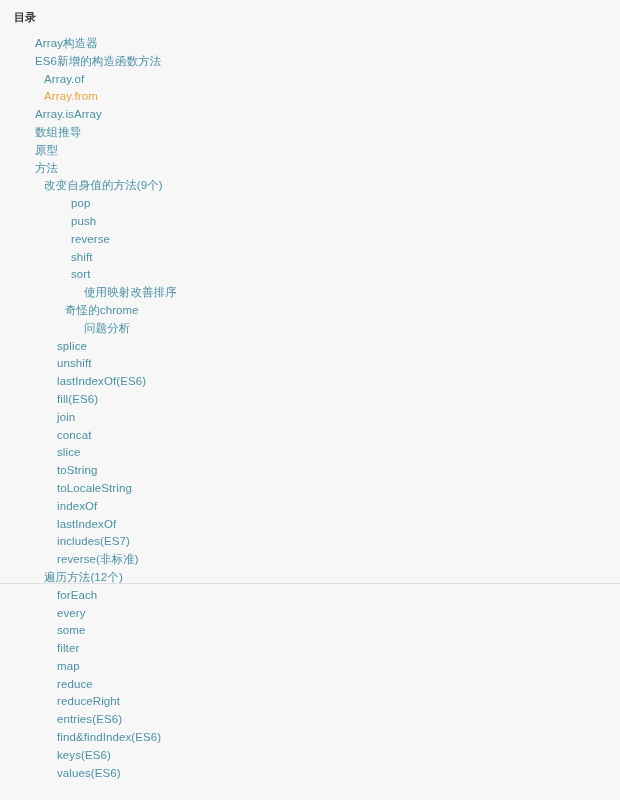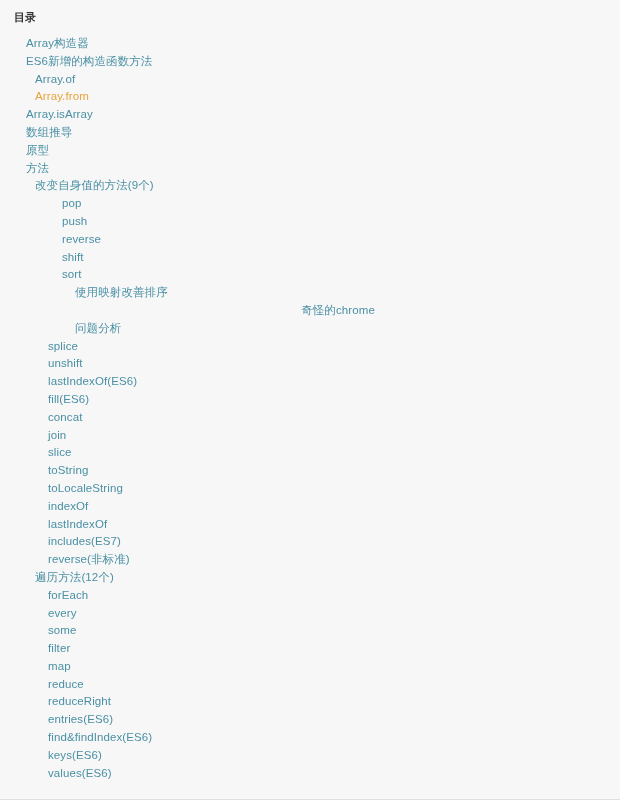--- a/index.html
+++ b/index.html
@@ -9,35 +9,35 @@
   body {
     width: 620px;
     height: 800px;
     background: #f7f7f7;
     font-family: "Liberation Sans", sans-serif;
     overflow: hidden;
   }
   .page {
     position: relative;
     width: 620px;
-    height: 800px;
+    height: 584px;
     background: #f7f7f7;
     box-sizing: border-box;
     padding: 10px 0 0 0;
   }
   .toc-title {
     font-size: 11px;
     font-weight: bold;
     color: #333333;
     margin: 0 0 10px 14px;
     line-height: 14px;
   }
   .toc-list {
     list-style: none;
-    margin: 0;
+    margin: 9px;
     padding: 0;
   }
   .toc-item {
     display: block;
     line-height: 16.8px;
     white-space: nowrap;
   }
   .toc-link {
     display: inline-block;
     font-size: 11.5px;
@@ -87,28 +87,28 @@
       <li class="toc-item lvl-1"><span class="toc-link">数组推导</span></li>
       <li class="toc-item lvl-1"><span class="toc-link">原型</span></li>
       <li class="toc-item lvl-1"><span class="toc-link">方法</span></li>
       <li class="toc-item lvl-2"><span class="toc-link">改变自身值的方法(9个)</span></li>
       <li class="toc-item lvl-4"><span class="toc-link">pop</span></li>
       <li class="toc-item lvl-4"><span class="toc-link">push</span></li>
       <li class="toc-item lvl-4"><span class="toc-link">reverse</span></li>
       <li class="toc-item lvl-4"><span class="toc-link">shift</span></li>
       <li class="toc-item lvl-4"><span class="toc-link">sort</span></li>
       <li class="toc-item lvl-4" style="padding-left: 75px;"><span class="toc-link">使用映射改善排序</span></li>
-      <li class="toc-item lvl-4" style="padding-left: 56px; text-align: center;"><span class="toc-link">奇怪的chrome</span></li>
+      <li class="toc-item lvl-4" style="padding-left: 56px;"><span class="toc-link">奇怪的chrome</span></li>
       <li class="toc-item lvl-4" style="padding-left: 75px;"><span class="toc-link">问题分析</span></li>
       <li class="toc-item lvl-3"><span class="toc-link">splice</span></li>
       <li class="toc-item lvl-3"><span class="toc-link">unshift</span></li>
       <li class="toc-item lvl-3"><span class="toc-link">lastIndexOf(ES6)</span></li>
       <li class="toc-item lvl-3"><span class="toc-link">fill(ES6)</span></li>
+      <li class="toc-item lvl-3"><span class="toc-link">join</span></li>
       <li class="toc-item lvl-3"><span class="toc-link">concat</span></li>
-      <li class="toc-item lvl-3"><span class="toc-link">join</span></li>
       <li class="toc-item lvl-3"><span class="toc-link">slice</span></li>
       <li class="toc-item lvl-3"><span class="toc-link">toString</span></li>
       <li class="toc-item lvl-3"><span class="toc-link">toLocaleString</span></li>
       <li class="toc-item lvl-3"><span class="toc-link">indexOf</span></li>
       <li class="toc-item lvl-3"><span class="toc-link">lastIndexOf</span></li>
       <li class="toc-item lvl-3"><span class="toc-link">includes(ES7)</span></li>
       <li class="toc-item lvl-3"><span class="toc-link">reverse(非标准)</span></li>
       <li class="toc-item lvl-2"><span class="toc-link">遍历方法(12个)</span></li>
       <li class="toc-item lvl-3"><span class="toc-link">forEach</span></li>
       <li class="toc-item lvl-3"><span class="toc-link">every</span></li>

